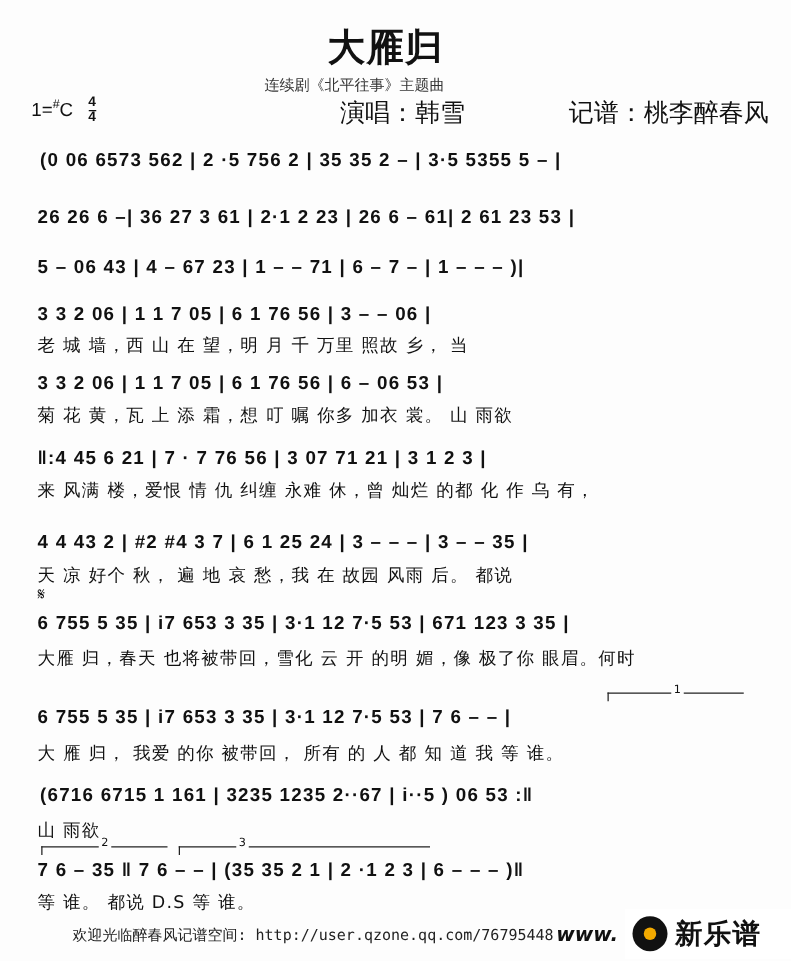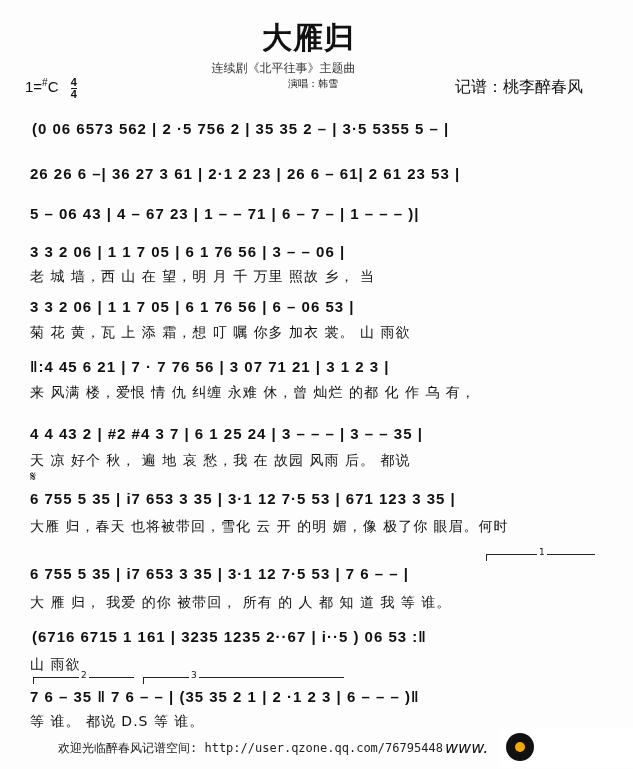--- a/index.html
+++ b/index.html
@@ -2,30 +2,30 @@
 <html><head>
 <meta charset="utf-8">
 <style>
   html, body { margin:0; padding:0; }
   body { width:633px; height:769px; background:#fdfdfd; position:relative; overflow:hidden;
          font-family:"DejaVu Sans", "Liberation Sans", sans-serif; color:#111; }
   .abs { position:absolute; }
   .title { left:0; width:617px; top:18px; text-align:center; font-family:"DejaVu Serif","Liberation Serif",serif;
            font-size:30px; font-weight:bold; letter-spacing:1px; }
   .subtitle { left:0; width:567px; top:60px; text-align:center; font-size:12px; color:#333; }
-  .singer { left:288px; top:77px; font-size:10px; }
-  .transcriber { left:455px; top:77px; font-size:16px; }
+  .singer { left:272px; top:77px; font-size:20px; }
+  .transcriber { left:455px; top:77px; font-size:20px; }
   .key { left:25px; top:77px; font-size:15px; font-family:"Liberation Sans",sans-serif; }
   .key sup { font-size:10px; }
   .timesig { display:inline-block; vertical-align:middle; text-align:center; font-size:11px; font-weight:bold; line-height:11px; margin-left:8px; }
   .row { position:absolute; left:0; width:633px; white-space:nowrap; }
   .notes { font-family:"Liberation Sans","DejaVu Sans",sans-serif; font-weight:bold; font-size:15px; letter-spacing:1px; }
   .lyr { font-size:14px; color:#111; letter-spacing:1px; }
   .footer { left:58px; top:740px; font-size:12px; font-family:"DejaVu Sans Mono","Liberation Mono",monospace; color:#222; }
-  .www { left:445px; top:738px; font-size:16px; font-weight:normal; font-style:italic; }
+  .www { left:445px; top:738px; font-size:16px; font-weight:bold; font-style:italic; }
   .logo { left:500px; top:727px; width:133px; height:40px; background:#fff; display:flex; align-items:center; }
   .disc { width:28px; height:28px; border-radius:50%; background:#111; position:relative; margin-left:6px; }
   .disc::after { content:""; position:absolute; left:9px; top:9px; width:10px; height:10px; border-radius:50%; background:#f2a900; }
   .logotext { font-size:22px; font-weight:bold; margin-left:6px; letter-spacing:1px; }
   .bracket { position:absolute; border-top:1px solid #222; border-left:1px solid #222; height:6px; }
   .bracket span { position:absolute; top:-8px; font-size:9px; background:#fdfdfd; padding:0 2px; }
   .segno { left:30px; top:468px; font-size:14px; }
 </style>
 </head>
 <body>
@@ -77,13 +77,14 @@
 <div class="bracket" style="left:143px;top:677px;width:200px;">
     <span style="left:45px;">3</span>
   </div>
 <div class="row notes" style="top:688px;left:30px;">7  6  –  35 ‖ 7  6  –  – | (35  35  2  1 | 2 ·1 2 3 | 6 – – – )‖</div>
 <div class="row lyr" style="top:713px;left:30px;">等  谁。  都说 D.S 等  谁。</div>
 
 <div class="abs footer">欢迎光临醉春风记谱空间: http://user.qzone.qq.com/76795448</div>
 <div class="abs www">www.</div>
 <div class="abs logo">
   <div class="disc"></div>
+  <span class="logotext">新乐谱</span>
 </div>
 
 </body></html>

